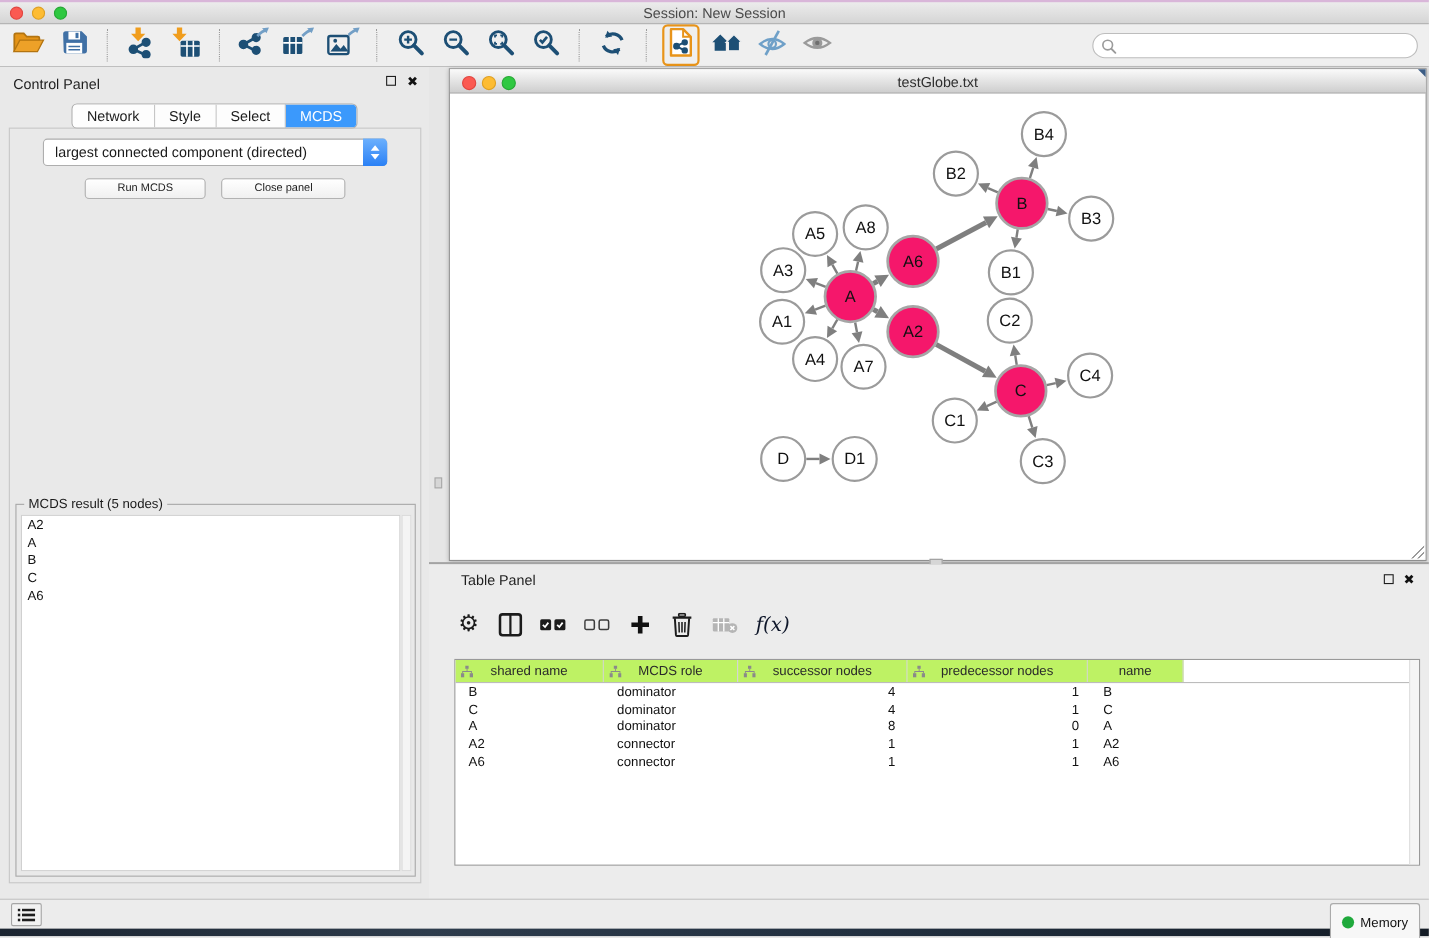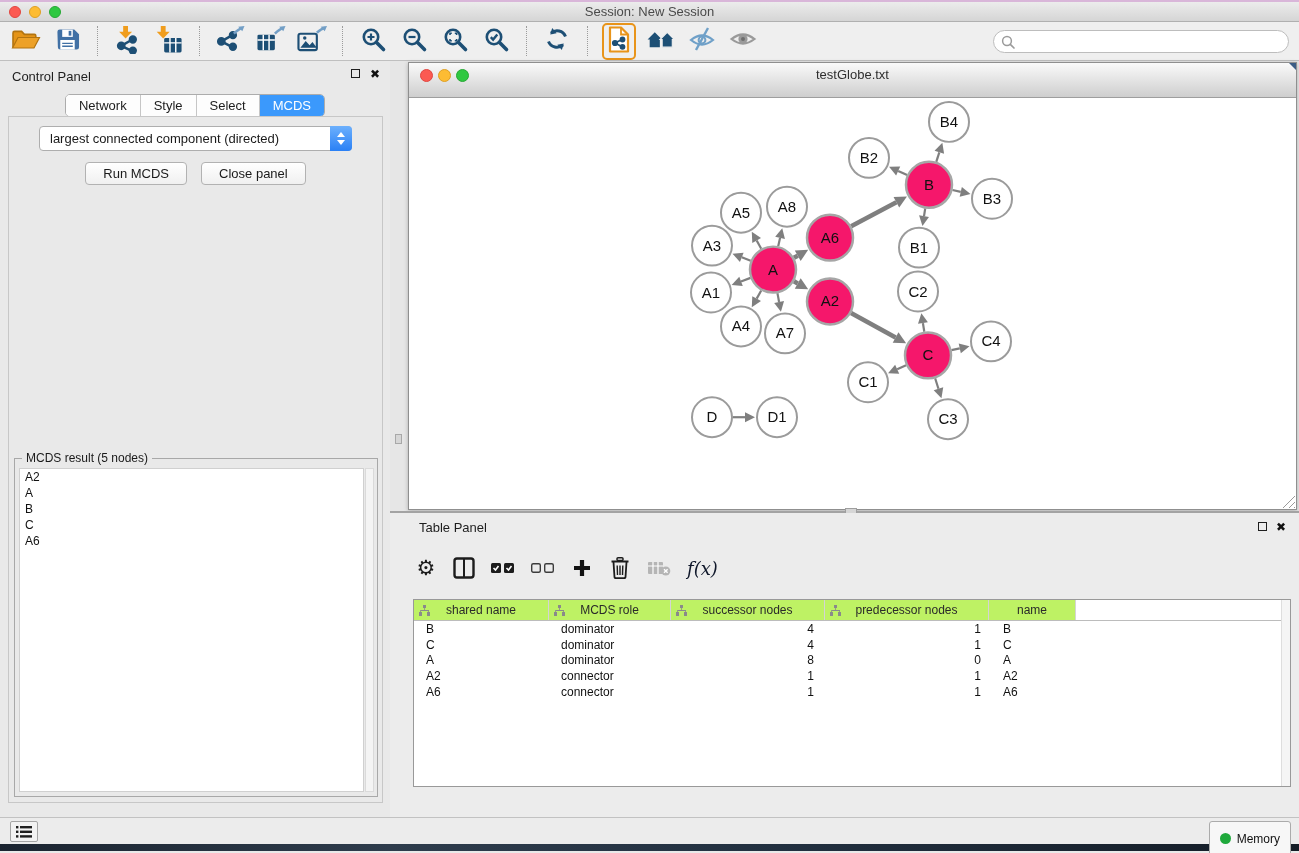--- a/index.html
+++ b/index.html
@@ -45,35 +45,35 @@
   .cp-content { position:absolute; top:55px; left:8px; right:7px; bottom:14px; border:1px solid #c7c7c7; }
   .opt-label { text-align:center; margin-top:16px; font-size:13px; color:#1a1a1a; }
   .dropdown { width:313px; height:25px; margin:9px auto 0; background:#fff; border:1px solid #aeaeae;
     border-radius:4px; position:relative; font-size:13px; color:#1a1a1a; line-height:23px; padding-left:10px; }
   .stepper { position:absolute; right:-1px; top:-1px; bottom:-1px; width:22px; border-radius:0 4px 4px 0;
     background:linear-gradient(#6cb0fd,#2a80f5); display:flex; flex-direction:column; align-items:center;
     justify-content:center; gap:3px; }
   .tri-up { width:0; height:0; border-left:4px solid transparent; border-right:4px solid transparent; border-bottom:5px solid #fff; }
   .tri-down { width:0; height:0; border-left:4px solid transparent; border-right:4px solid transparent; border-top:5px solid #fff; }
   .btn-row { display:flex; justify-content:center; gap:14px; margin-top:11px; }
-  .btn { font-size:13px; color:#1a1a1a; padding:3px 17px; border:1px solid #b2b2b2; border-radius:4px;
+  .btn { font-size:10px; color:#1a1a1a; padding:3px 29px; border:1px solid #b2b2b2; border-radius:4px;
     background:linear-gradient(#ffffff,#f0f0f0); }
   .fieldset { position:absolute; left:5px; right:4px; top:341px; bottom:5px; border:1px solid #a8a8a8; }
   .fieldset .legend { position:absolute; top:-8px; left:7px; background:#e9e9e9; padding:0 4px;
     font-size:12px; color:#1a1a1a; }
   .result-list { position:absolute; left:4px; top:9px; bottom:4px; right:13px; background:#fff;
     border:1px solid #d0d0d0; overflow:hidden; }
   .result-item { font-size:12px; color:#111; padding:1px 0 1px 5px; line-height:14px; }
   .result-scroll { position:absolute; right:3px; top:9px; bottom:4px; width:9px; background:#f4f4f4; border:1px solid #dadada; }
 
   
   .right-area { flex:1; position:relative; background:#e6e6e6; }
   .net-window { position:absolute; left:18px; top:1px; right:2px; height:448px; background:#fff;
     border:1px solid #8f8f8f; box-shadow:0 1px 4px rgba(0,0,0,.25); }
-  .net-titlebar { height:35px; background:linear-gradient(#fafafa,#cecece); border-bottom:1px solid #9e9e9e;
+  .net-titlebar { height:22px; background:linear-gradient(#fafafa,#cecece); border-bottom:1px solid #9e9e9e;
     position:relative; text-align:center; }
   .net-titlebar .title { font-size:13px; color:#2e2e2e; line-height:24px; }
   .net-lights { position:absolute; left:11px; top:6px; display:flex; gap:5px; }
   .net-lights .light { width:13px; height:13px; }
   .corner-mark { position:absolute; top:0; right:0; width:0; height:0;
     border-top:7px solid #3c5d85; border-left:7px solid transparent; }
   .net-canvas { position:absolute; top:26px; left:0; right:0; bottom:0; }
   .grip { position:absolute; right:1px; bottom:1px; width:14px; height:14px;
     background:repeating-linear-gradient(135deg,transparent 0 3px,#9b9b9b 3px 4px);
     clip-path:polygon(100% 0,100% 100%,0 100%); }

